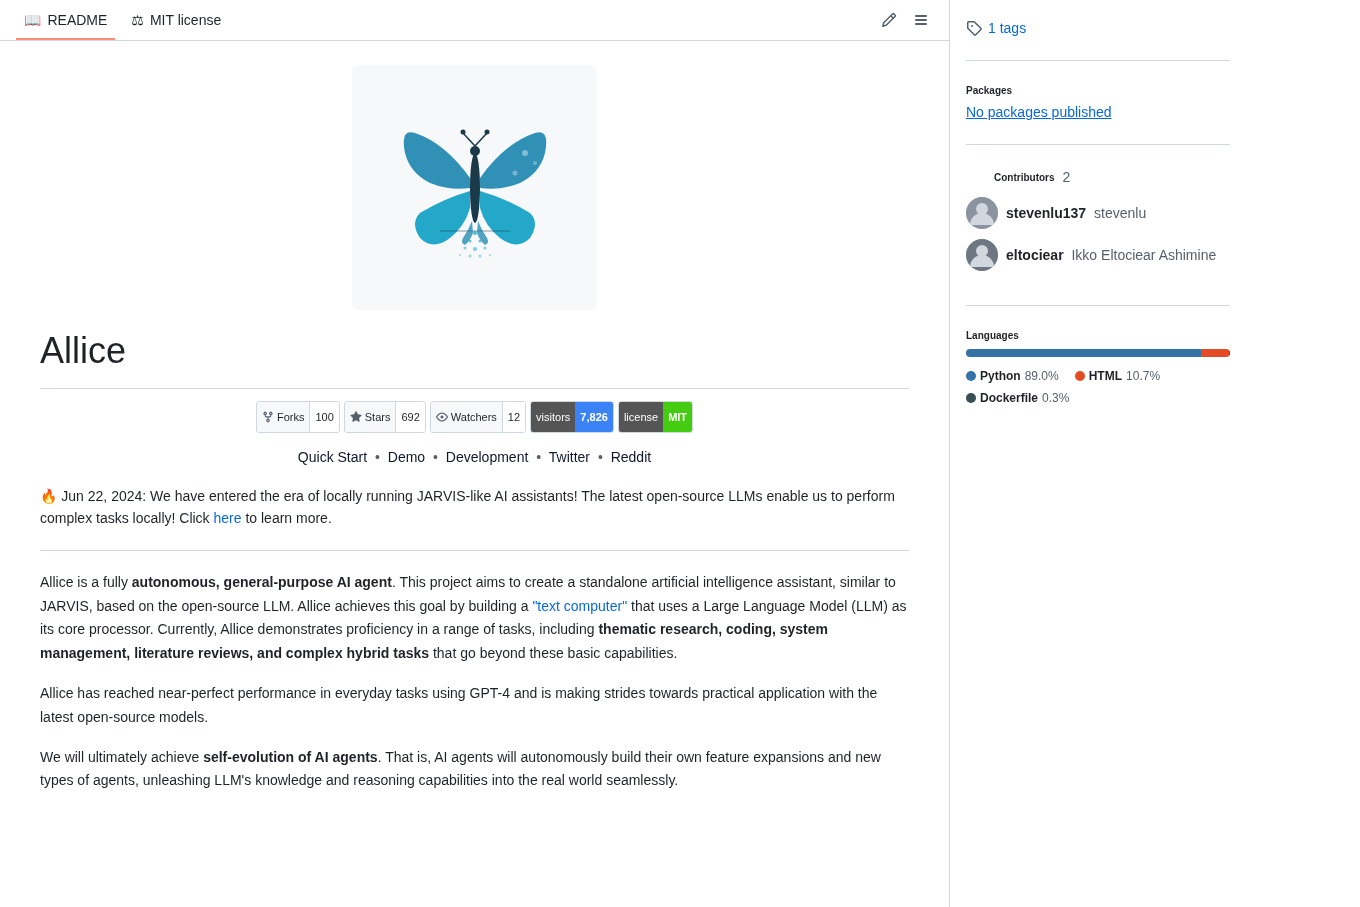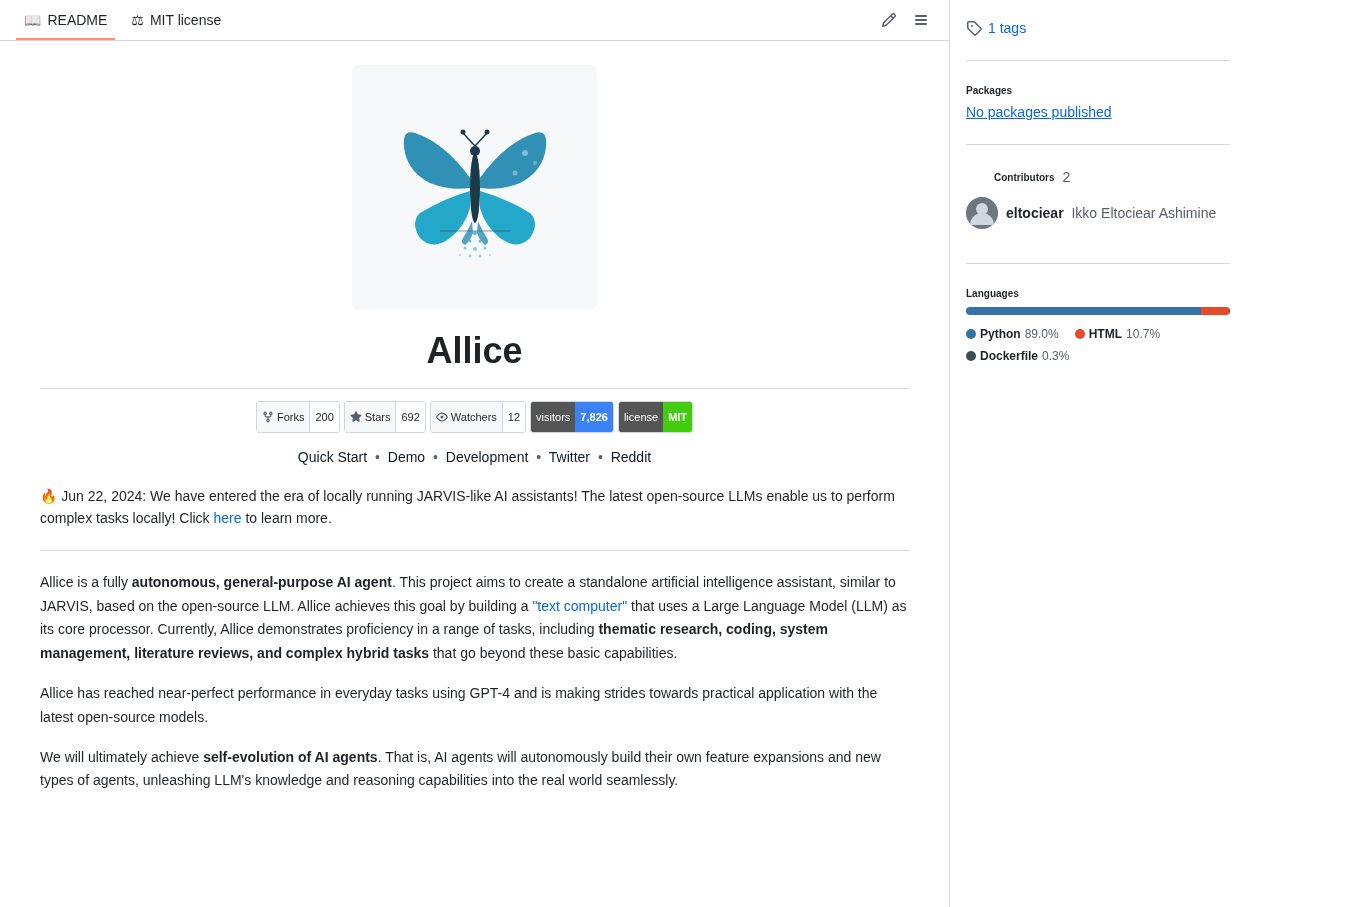--- a/index.html
+++ b/index.html
@@ -76,23 +76,23 @@
       height: 245px;
       background: #f6f8fa;
       border-radius: 6px;
       display: flex;
       align-items: center;
       justify-content: center;
       overflow: hidden;
     }
 
     .project-title {
-      text-align: center;
+      text-align: left;
       font-size: 36px;
-      font-weight: 700;
+      font-weight: 400;
       color: #1f2328;
       margin-bottom: 16px;
     }
 
     .divider {
       border: none;
       border-top: 1px solid #d0d7de;
       margin: 12px 0;
     }
 
@@ -406,21 +406,21 @@
 
     <div class="badges">
 
       <div class="badge">
         <div class="badge-label">
           <svg width="12" height="12" viewBox="0 0 16 16" fill="#57606a">
               <path d="M5 5.372v.878c0 .414.336.75.75.75h4.5a.75.75 0 0 0 .75-.75v-.878a2.25 2.25 0 1 1 1.5 0v.878a2.25 2.25 0 0 1-2.25 2.25h-1.5v2.128a2.251 2.251 0 1 1-1.5 0V8.5h-1.5A2.25 2.25 0 0 1 3.5 6.25v-.878a2.25 2.25 0 1 1 1.5 0ZM5 3.25a.75.75 0 1 0-1.5 0 .75.75 0 0 0 1.5 0Zm6.75.75a.75.75 0 1 0 0-1.5.75.75 0 0 0 0 1.5Zm-3 8.75a.75.75 0 1 0-1.5 0 .75.75 0 0 0 1.5 0Z"></path>
             </svg>
           Forks
         </div>
-        <div class="badge-value">200</div>
+        <div class="badge-value">100</div>
       </div>
 
       <div class="badge">
         <div class="badge-label">
           <svg width="12" height="12" viewBox="0 0 16 16" fill="#57606a">
               <path d="M8 .25a.75.75 0 0 1 .673.418l1.882 3.815 4.21.612a.75.75 0 0 1 .416 1.279l-3.046 2.97.719 4.192a.751.751 0 0 1-1.088.791L8 12.347l-3.766 1.98a.75.75 0 0 1-1.088-.79l.72-4.194L.818 6.374a.75.75 0 0 1 .416-1.28l4.21-.611L7.327.668A.75.75 0 0 1 8 .25Z"></path>
             </svg>
           Stars
         </div>
         <div class="badge-value">692</div>
@@ -494,20 +494,33 @@
   </div>
 
   <div class="sidebar-section">
     <div class="contributors-heading">
       <h3 class="sidebar-heading" style="margin-bottom:0">Contributors</h3>
       <span class="contributors-count">2</span>
     </div>
     <div class="contributor">
       <div class="contributor-avatar">
         <svg viewBox="0 0 32 32" fill="none" xmlns="http://www.w3.org/2000/svg">
+          <rect width="32" height="32" fill="#8b949e"></rect>
+          <circle cx="16" cy="12" r="6" fill="#d0d7de"></circle>
+          <path d="M4 28c0-6.627 5.373-12 12-12s12 5.373 12 12" fill="#d0d7de"></path>
+        </svg>
+      </div>
+      <span>
+        <a href="#" style="color:#1f2328;font-weight:600;text-decoration:none;">stevenlu137</a>
+        <span class="contributor-name">stevenlu</span>
+      </span>
+    </div>
+    <div class="contributor">
+      <div class="contributor-avatar">
+        <svg viewBox="0 0 32 32" fill="none" xmlns="http://www.w3.org/2000/svg">
           <rect width="32" height="32" fill="#6e7681"></rect>
           <circle cx="16" cy="12" r="6" fill="#d0d7de"></circle>
           <path d="M4 28c0-6.627 5.373-12 12-12s12 5.373 12 12" fill="#d0d7de"></path>
         </svg>
       </div>
       <span>
         <a href="#" style="color:#1f2328;font-weight:600;text-decoration:none;">eltociear</a>
         <span class="contributor-name">Ikko Eltociear Ashimine</span>
       </span>
     </div>

